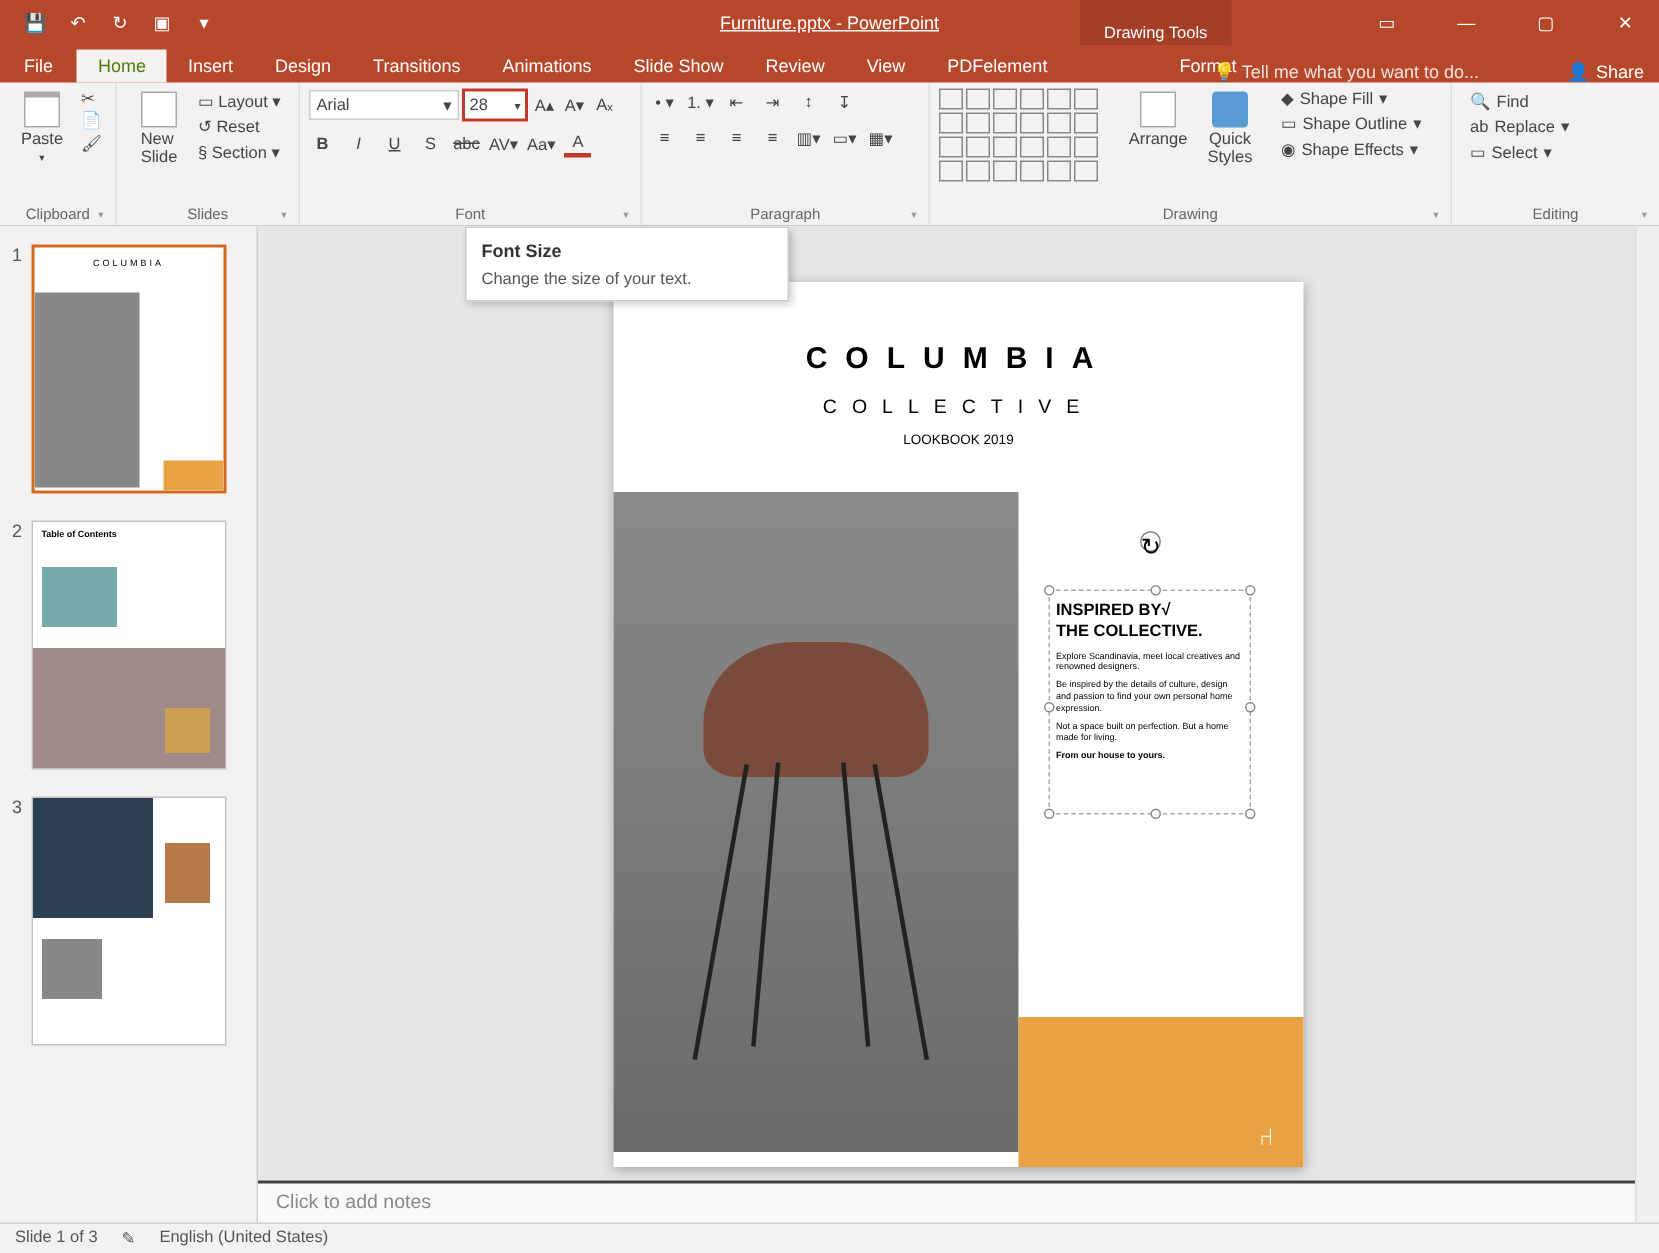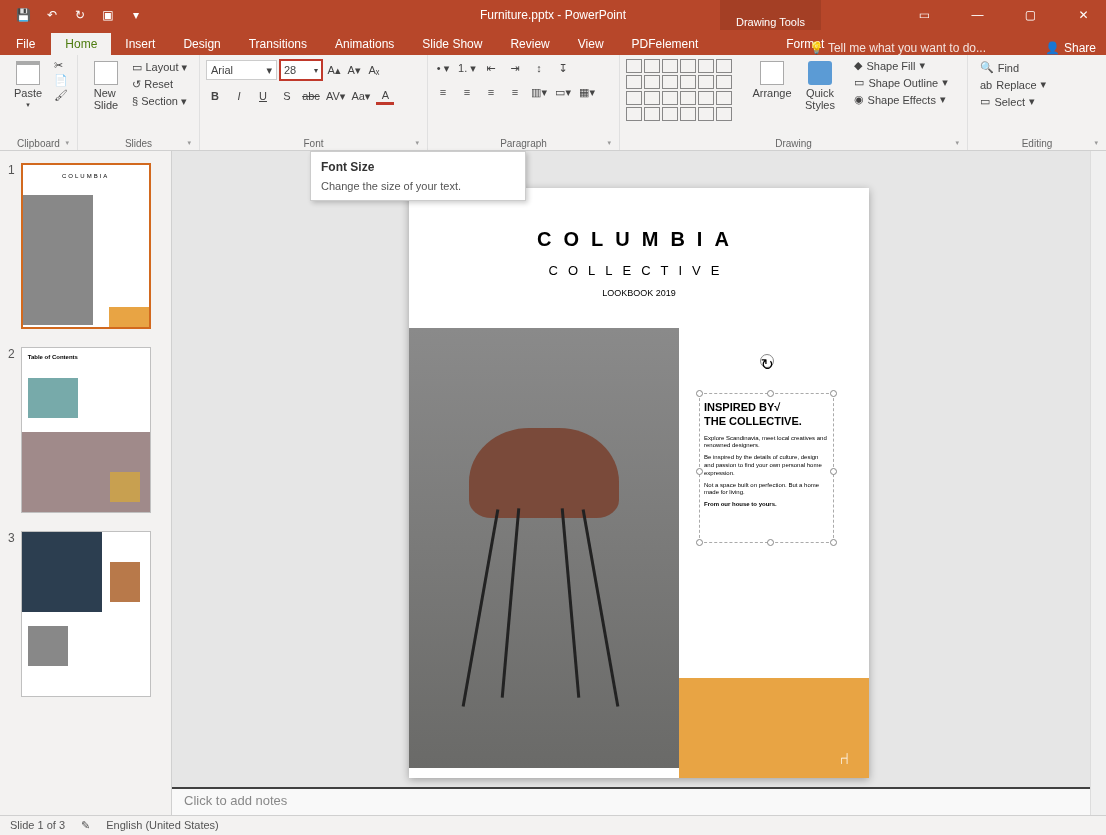--- a/index.html
+++ b/index.html
@@ -1,38 +1,38 @@
 <!DOCTYPE html>
 <html><head>
 <meta charset="utf-8">
 <style>
 * { margin: 0; padding: 0; box-sizing: border-box; font-family: "Segoe UI", Arial, sans-serif; }
 body { width: 1106px; height: 835px; background: #fff; overflow: hidden; position: relative; }
 .titlebar { height: 30px; background: #b7472a; display: flex; align-items: center; position: relative; color: #fff; font-size: 12px; }
 .qat { display: flex; align-items: center; gap: 12px; padding-left: 16px; }
 .qat span { width: 16px; height: 16px; display: inline-flex; align-items: center; justify-content: center; color: #fff; }
-.title-center { position: absolute; left: 50%; transform: translateX(-50%); font-size: 12px; }
+.title-center { position: absolute; left: 50%; transform: translateX(-50%); font-size: 12px; text-decoration: underline; }
 .title-right { position: absolute; right: 0; display: flex; align-items: center; gap: 8px; }
 .title-right .win { width: 45px; height: 30px; display: flex; align-items: center; justify-content: center; }
 .drawing-tools { position: absolute; left: 720px; top: 0; height: 44px; padding: 0 16px; display: flex; align-items: center; font-size: 11px; background: rgba(0,0,0,0.1); }
 .tab-strip { height: 25px; background: #b7472a; display: flex; align-items: flex-end; color: #fff; font-size: 12px; position: relative; }
 .tab { padding: 4px 14px; cursor: pointer; }
 .tab.active { background: #f3f2f1; color: #4d7c0f; }
 .tab.file { padding: 4px 16px; }
 .tellme { position: absolute; right: 120px; font-size: 12px; opacity: 0.85; display: flex; align-items: center; gap: 4px; }
 .share-tab { position: absolute; right: 10px; display: flex; align-items: center; gap: 4px; }
 .ribbon { height: 96px; background: #f3f2f1; border-bottom: 1px solid #d0d0d0; display: flex; font-size: 11px; color: #444; }
 .group { border-right: 1px solid #e0e0e0; display: flex; flex-direction: column; justify-content: space-between; padding: 4px 6px 1px; }
 .group-label { text-align: center; font-size: 10px; color: #666; position: relative; }
 .group-label::after { content: '▾'; font-size: 7px; position: absolute; right: 2px; top: 1px; color: #999; }
 .group-body { display: flex; align-items: flex-start; gap: 4px; flex: 1; }
 .big-btn { display: flex; flex-direction: column; align-items: center; justify-content: center; width: 44px; padding-top: 2px; gap: 2px; }
 .big-btn .ico { width: 24px; height: 24px; }
 .small-row { display: flex; gap: 2px; align-items: center; }
-.font-name { width: 71px; height: 20px; border: 1px solid #ccc; background: #fff; font-size: 11px; padding: 0 4px; display: flex; align-items: center; justify-content: space-between; }
+.font-name { width: 100px; height: 20px; border: 1px solid #ccc; background: #fff; font-size: 11px; padding: 0 4px; display: flex; align-items: center; justify-content: space-between; }
 .font-size { width: 44px; height: 22px; border: 2px solid #c0392b; background: #fff; font-size: 11px; display: flex; align-items: center; padding: 0 3px; justify-content: space-between; }
 .ribbon-btn { min-width: 18px; height: 18px; display: flex; align-items: center; justify-content: center; font-size: 11px; }
 .shapes-gallery { width: 120px; display: flex; flex-wrap: wrap; gap: 2px; }
 .shapes-gallery span { width: 16px; height: 14px; border: 1px solid #888; display: inline-block; }
 .shape-menu { display: flex; flex-direction: column; gap: 4px; font-size: 11px; padding-left: 8px; }
 .shape-menu div { display: flex; align-items: center; gap: 4px; white-space: nowrap; }
 .editing { display: flex; flex-direction: column; gap: 4px; font-size: 11px; padding: 2px 6px; }
 .editing div { display: flex; align-items: center; gap: 4px; }
 .workspace { position: absolute; top: 151px; left: 0; right: 0; bottom: 20px; display: flex; background: #e6e6e6; }
 .thumb-pane { width: 172px; background: #f3f2f1; border-right: 1px solid #d0d0d0; overflow: auto; padding: 12px 8px; }

